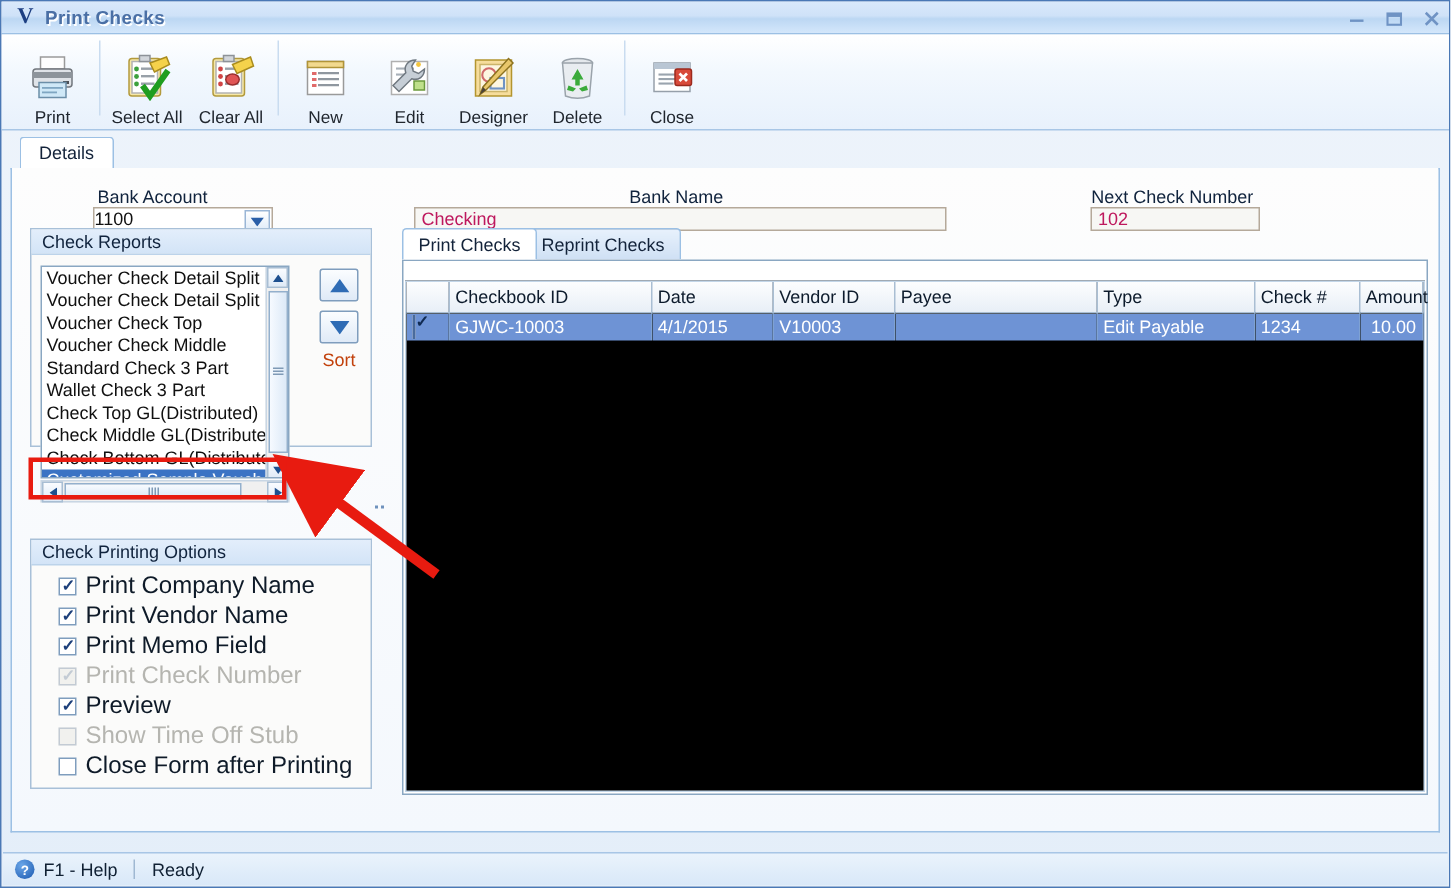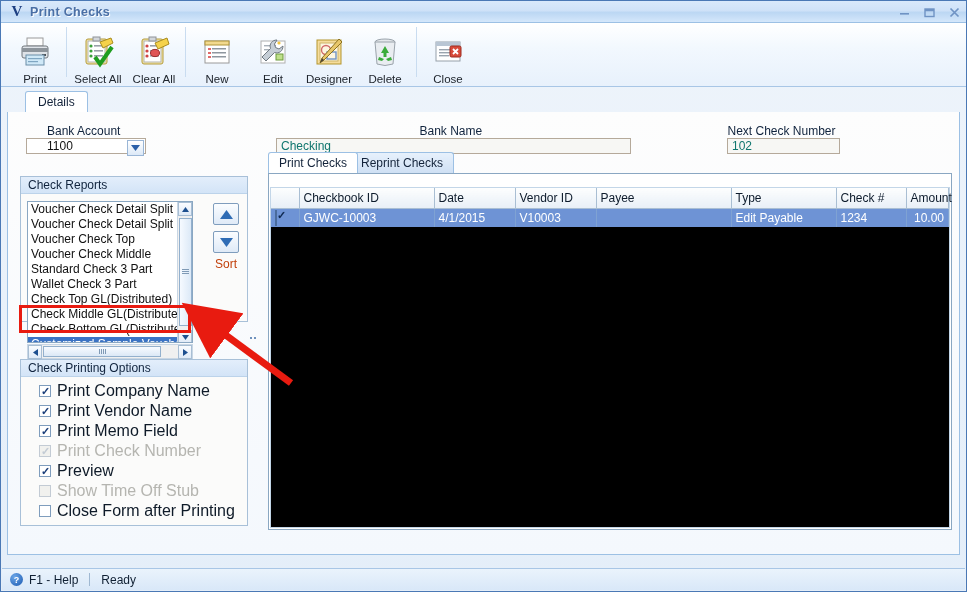--- a/index.html
+++ b/index.html
@@ -61,52 +61,52 @@
   .tsep { width: 1px; height: 50px; margin: 4px 3px 0 3px; background: #c9dcf0; }
 
   
   .tabstrip {
     position: absolute; left: 6px; top: 90px; width: 953px; height: 22px;
   }
   .tab-details {
     position: absolute; left: 6px; top: 0; height: 22px; padding: 3px 12px 0 12px;
     background: #ffffff;
     border: 1px solid #9cc0e4; border-bottom: none;
-    border-radius: 3px 3px 0 0; font-size: 12px; color: #13233a; margin-left: 12px;
+    border-radius: 3px 3px 0 0; font-size: 12px; color: #13233a;
   }
   .tab-underline {
     position: absolute; left: 0; top: 21px; width: 953px; height: 1px; background: #9cc0e4;
   }
 
   
   .panel {
     position: absolute; left: 6px; top: 111px; width: 953px; height: 443px;
     background: linear-gradient(to bottom,#fdfdfd 0%, #f4f8fd 100%);
     border: 1px solid #9cc0e4; border-top: none;
   }
 
   .field-row { position: absolute; top: 12px; height: 20px; display: flex; align-items: center; flex-direction: column; }
   .field-label { font-size: 12px; color: #10233d; white-space: nowrap; }
 
   .combo {
     width: 120px; height: 20px; background: #ffffff;
     border: 1px solid #b5a99a; display: flex; align-items: center;
-    padding-left: 20px; font-size: 12px; color: #111; position: relative;
+    padding-left: 0; font-size: 12px; color: #111; position: relative; margin-left: 36px;
   }
   .combo-arrow {
     position: absolute; right: 1px; top: 1px; width: 17px; height: 16px;
     background: linear-gradient(to bottom,#ffffff,#dce9f7);
     border: 1px solid #9ab6d6; display: flex; align-items: center; justify-content: center;
   }
   .combo-arrow svg { display: block; }
 
   .ro-input {
     height: 36px; background: #f7f7f4; border: 1px solid #b5a99a;
     display: flex; align-items: center; padding-left: 4px;
-    font-size: 12px; color: #0f766e;
+    font-size: 12px; color: #be185d;
   }
 
   
   .groupbox {
     position: absolute; background: #fbfbfa;
     border: 1px solid #a8c0d8;
   }
   .group-header {
     height: 17px; background: linear-gradient(to bottom,#e3eefb,#d3e4f7);
     border-bottom: 1px solid #bcd3ea;
@@ -429,21 +429,21 @@
     <div class="field-row" style="left:268px;">
       <span class="field-label" style="width:68px;">Bank Name</span>
       <div class="ro-input" style="width:355px;">Checking</div>
     </div>
 
     <div class="field-row" style="left:719px;">
       <span class="field-label" style="width:112px;">Next Check Number</span>
       <div class="ro-input" style="width:113px;">102</div>
     </div>
 
-    <div class="groupbox" style="left:12px; top:40px; width:228px; height:110px; height:146px;margin-top:24px;">
+    <div class="groupbox" style="left:12px; top:40px; width:228px; height:110px; height:146px;">
       <div class="group-header">Check Reports</div>
 
       <div class="listbox">
         <div id="lb-items">
             <div class="lb-item">Voucher Check Detail Split Middle</div>
             <div class="lb-item">Voucher Check Detail Split Bottom</div>
             <div class="lb-item">Voucher Check Top</div>
             <div class="lb-item">Voucher Check Middle</div>
             <div class="lb-item">Standard Check 3 Part</div>
             <div class="lb-item">Wallet Check 3 Part</div>

